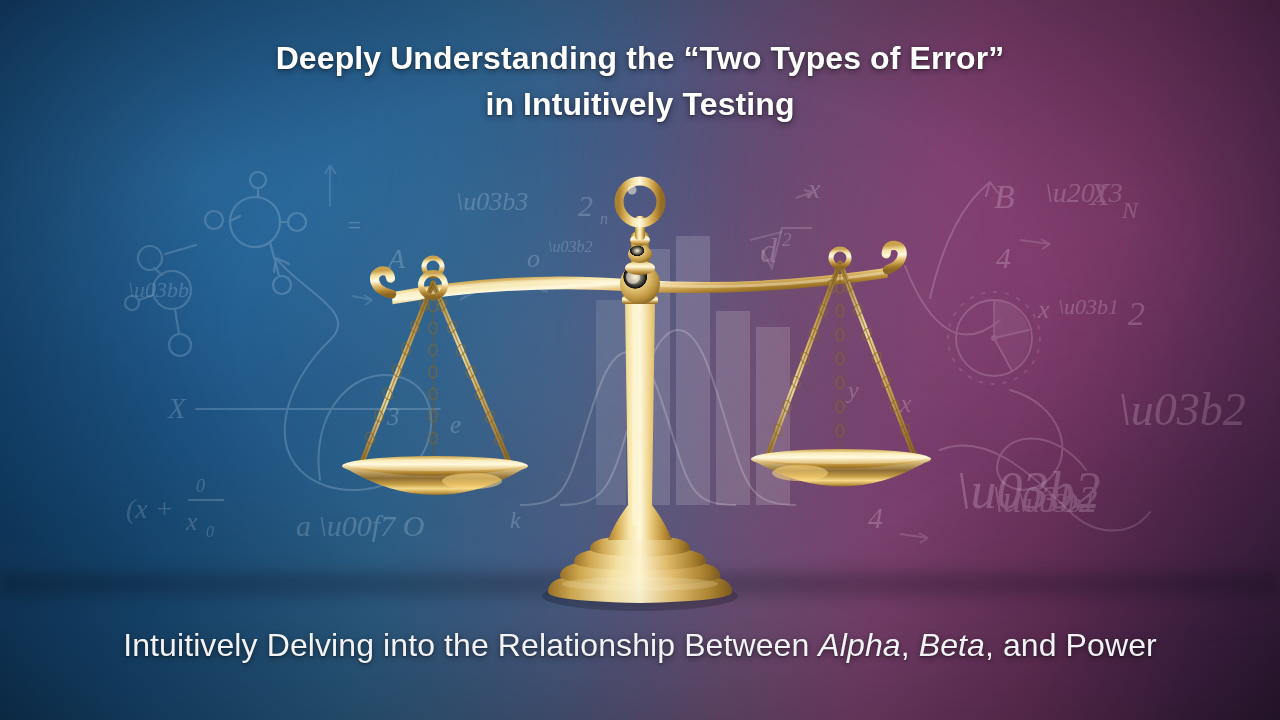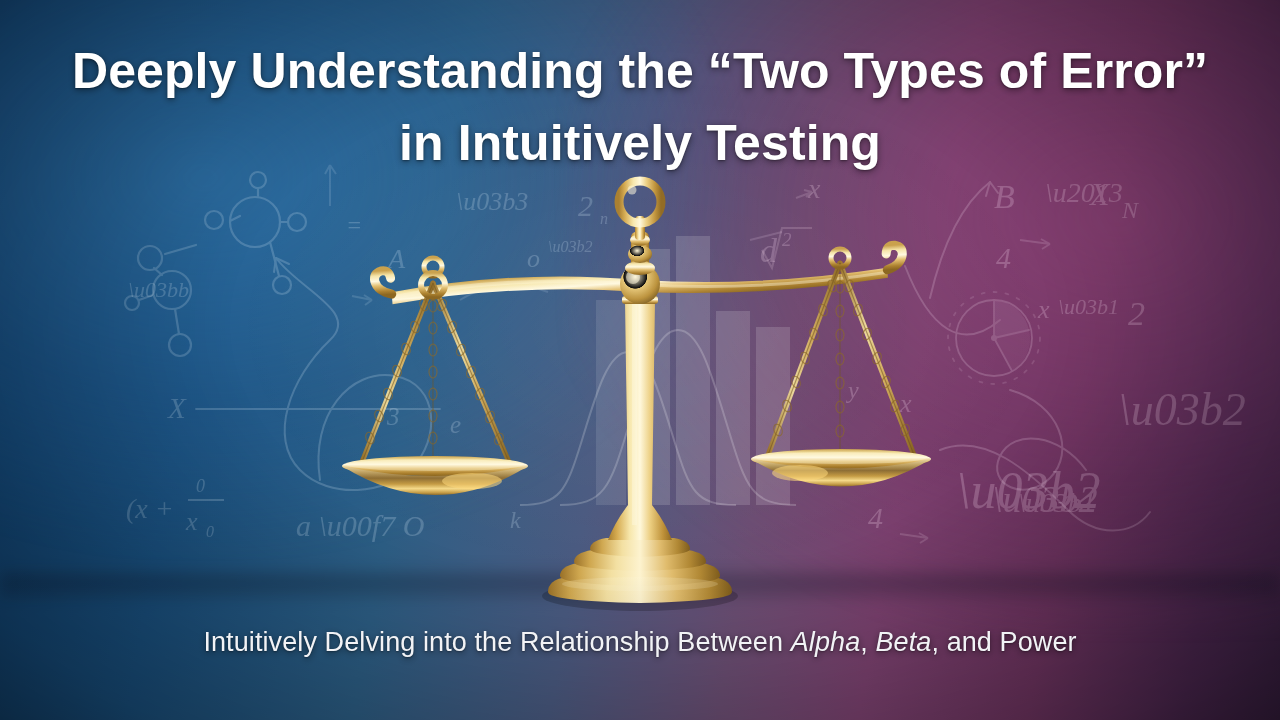--- a/index.html
+++ b/index.html
@@ -95,36 +95,36 @@
   .title-block {
     position: absolute;
     left: 0;
     right: 0;
     top: 36px;
     text-align: center;
     z-index: 40;
   }
   .title-line {
     color: #ffffff;
-    font-size: 50px;
+    font-size: 32px;
     font-weight: bold;
     letter-spacing: 0.1px;
     line-height: 1.43;
     text-shadow: 0 2px 7px rgba(0,0,0,0.45), 0 1px 2px rgba(0,0,0,0.35);
     white-space: nowrap;
   }
   .subtitle {
     position: absolute;
     left: 0;
     right: 0;
     top: 627px;
     text-align: center;
     z-index: 40;
     color: #f2f3f6;
-    font-size: 27px;
+    font-size: 32px;
     font-weight: normal;
     letter-spacing: 0.1px;
     text-shadow: 0 2px 7px rgba(0,0,0,0.50), 0 1px 2px rgba(0,0,0,0.35);
     white-space: nowrap;
   }
   .subtitle .em { font-style: italic; }
 </style>
 </head>
 <body>
 

